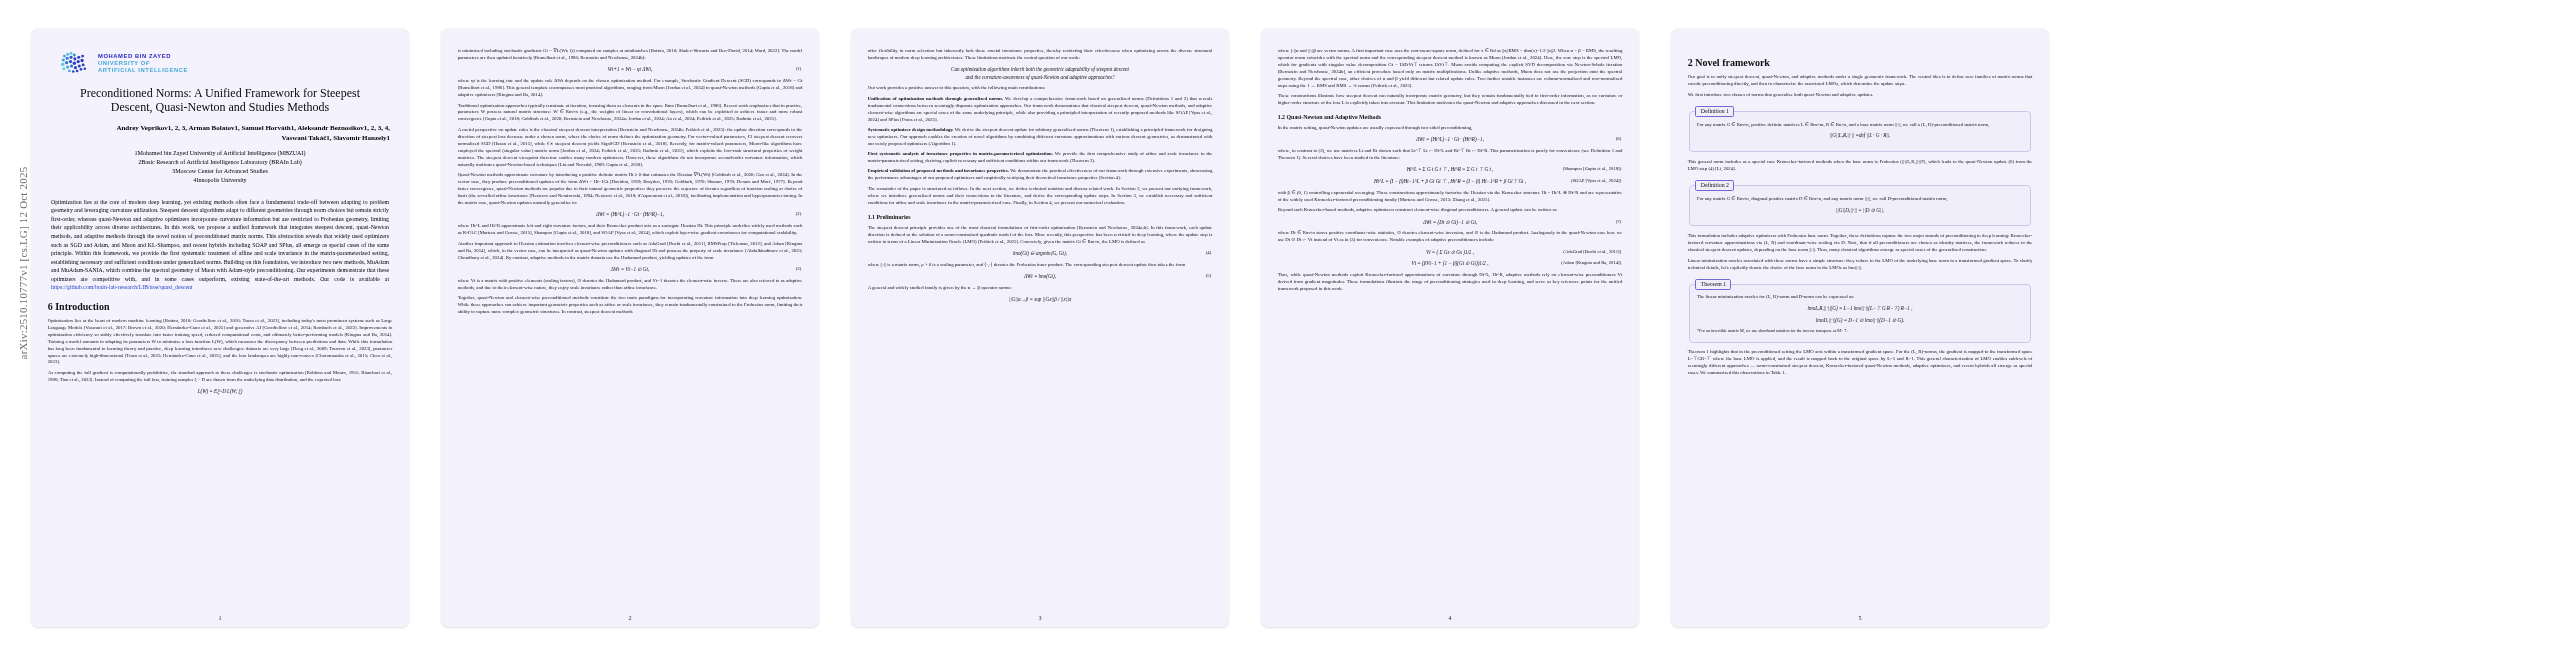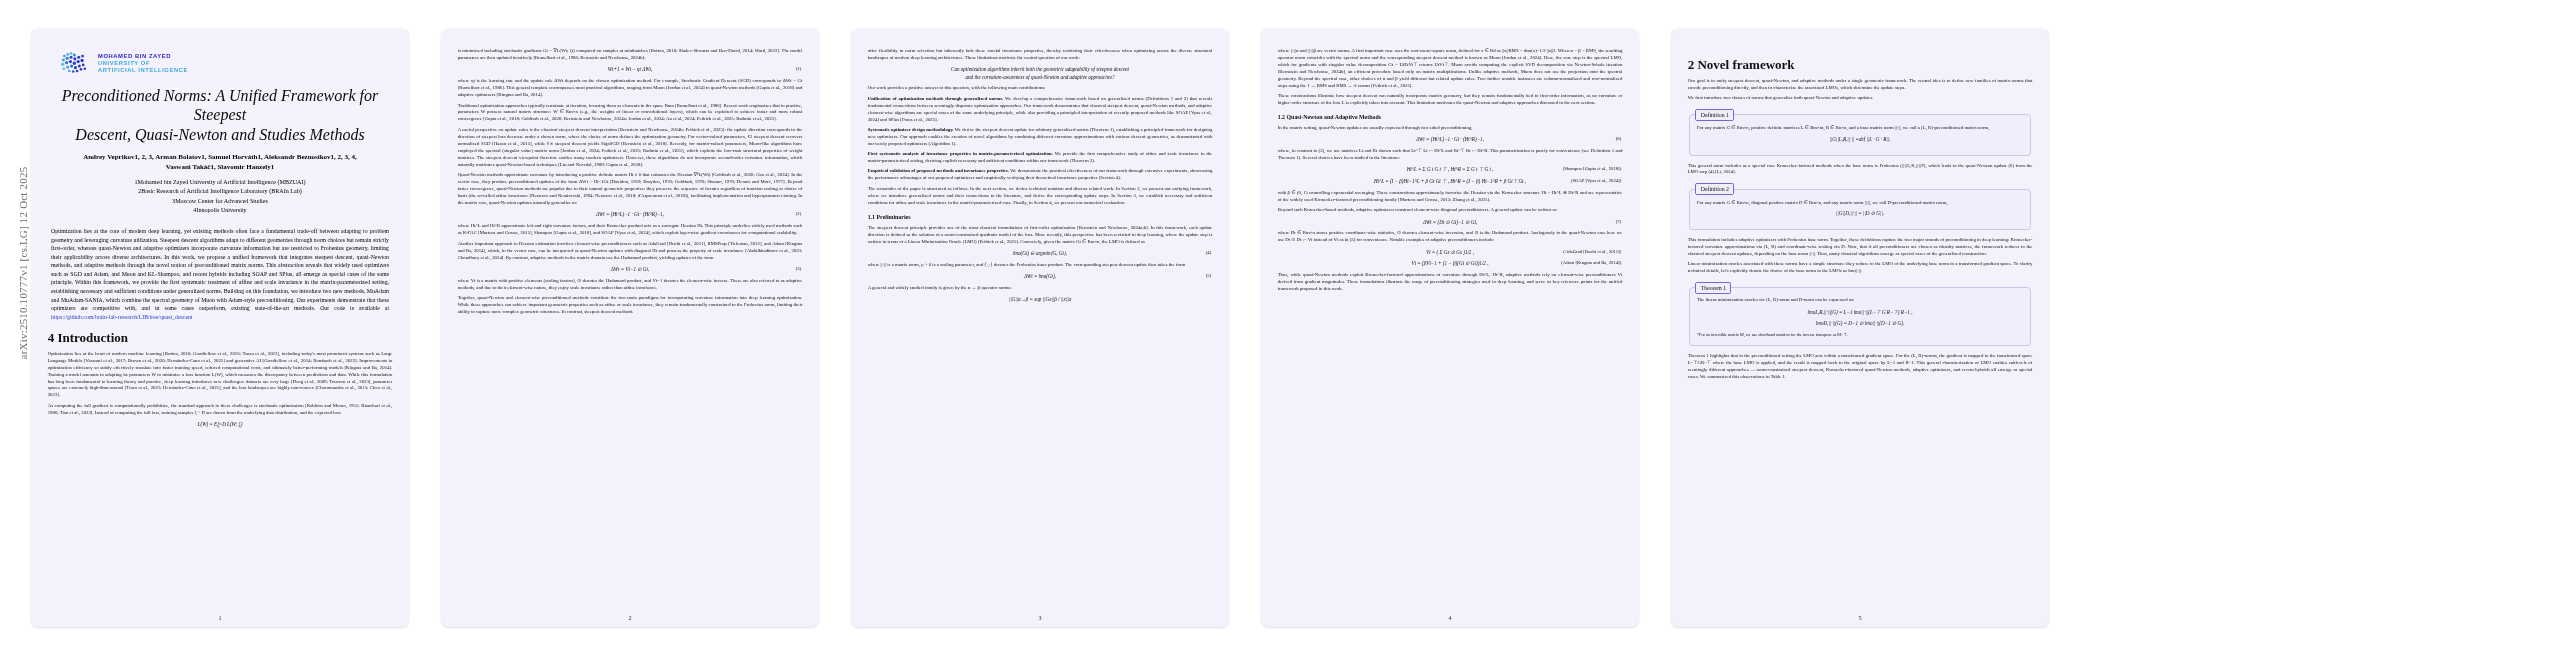--- a/index.html
+++ b/index.html
@@ -54,52 +54,51 @@
   }
   
   .logo-row { display: flex; align-items: center; gap: 6.1px; margin: 3.3px 0 0 12.2px; }
   .logo-mark { width: 32px; height: 24.5px; flex: 0 0 auto; }
   .logo-text { line-height: 1.18; font-family: "Liberation Sans", sans-serif; }
   .logo-l1 { font-size: 5.8px; font-weight: bold; color: #2b26c4; letter-spacing: 0.6px; }
   .logo-l2, .logo-l3 { font-size: 5.8px; font-weight: bold; color: #3fa8d8; letter-spacing: 0.6px; }
   
   .paper-title {
     margin: 10px 2.2px 0 2.2px;
-    font-size: 16px;
+    font-size: 12px;
     line-height: 1.22;
     text-align: center;
     font-family: "Liberation Serif", serif;
     color: #0a0a0a;
-    font-style: italic;
   }
   .authors {
     margin: 9px 2.2px 0 2.2px;
     font-size: 7px;
     font-weight: bold;
     line-height: 1.42;
-    text-align: center;
+    text-align: right;
   }
   .affils {
     margin: 5px 2.2px 0 2.2px;
     font-size: 6.1px;
     line-height: 1.5;
     text-align: center;
   }
   .abstract {
     margin: 12.2px 3.3px 0 3.3px;
     font-size: 5.8px;
     line-height: 1.48;
     text-align: justify;
   }
   .abstract a, .lnk { color: #2846c8; text-decoration: none; }
   
   .col { font-size: 4.8px; line-height: 1.44; text-align: justify; color: #101010; }
   .col p { margin: 0 0 3.9px 0; }
   .sec-h {
-    font-size: 13px;
+    font-size: 10px;
     font-weight: bold;
     margin: 9px 0 5px 0;
     text-align: left;
     line-height: 1.2;
   }
   .sub-h {
     font-size: 5.9px;
     font-weight: bold;
     margin: 6.1px 0 3.3px 0;
     text-align: left;
@@ -217,21 +216,21 @@
       <div>4Innopolis University</div>
     </div>
 
     <div class="abstract">
       <span>Optimization lies at the core of modern deep learning, yet existing methods often face a fundamental trade-off between adapting to problem geometry and leveraging curvature utilization. Steepest descent algorithms adapt to different geometries through norm choices but remain strictly first-order, whereas quasi-Newton and adaptive optimizers incorporate curvature information but are restricted to Frobenius geometry, limiting their applicability across diverse architectures. In this work, we propose a unified framework that integrates steepest descent, quasi-Newton methods, and adaptive methods through the novel notion of preconditioned matrix norms. This abstraction reveals that widely used optimizers such as SGD and Adam, and Muon and KL-Shampoo, and recent hybrids including SOAP and SPlus, all emerge as special cases of the same principle. Within this framework, we provide the first systematic treatment of affine and scale invariance in the matrix-parameterized setting, establishing necessary and sufficient conditions under generalized norms. Building on this foundation, we introduce two new methods, MuAdam and MuAdam-SANIA, which combine the spectral geometry of Muon with Adam-style preconditioning. Our experiments demonstrate that these optimizers are competitive with, and in some cases outperform, existing state-of-the-art methods.</span>
       <span>Our code is available at</span>
       <span class="lnk">https://github.com/brain-lab-research/LIB/tree/quasi_descent</span>
     </div>
 
     <div class="col">
-      <div class="sec-h">4   Introduction</div>
+      <div class="sec-h">6   Introduction</div>
       <p>Optimization lies at the heart of modern machine learning [Bottou, 2010; Goodfellow et al., 2016; Tsuzu et al., 2023], including today's most prominent systems such as Large Language Models [Vaswani et al., 2017; Brown et al., 2020; Hernández-Cano et al., 2025] and generative AI [Goodfellow et al., 2014; Rombach et al., 2022]. Improvements in optimization efficiency so stably effectively translate into faster training speed, reduced computational costs, and ultimately better-performing models [Kingma and Ba, 2014]. Training a model amounts to adapting its parameters W to minimize a loss function L(W), which measures the discrepancy between predictions and data. While this formulation has long been fundamental to learning theory and practice, deep learning introduces new challenges: datasets are very large [Deng et al., 2009; Touvron et al., 2023], parameter spaces are extremely high-dimensional [Team et al., 2025; Hernández-Cano et al., 2025], and the loss landscapes are highly non-convex [Choromanska et al., 2015; Chen et al., 2023].</p>
       <p>As computing the full gradient is computationally prohibitive, the standard approach to these challenges is stochastic optimization [Robbins and Monro, 1951; Bianchari et al., 1986; Tian et al., 2023]. Instead of computing the full loss, training samples ξ ~ D are drawn from the underlying data distribution, and the expected loss</p>
       <div class="eq">L(W) = Eξ~D L(W; ξ)</div>
     </div>
 
     <div class="page-num">1</div>
   </div>
 
   <div class="page">
     <div class="col">

